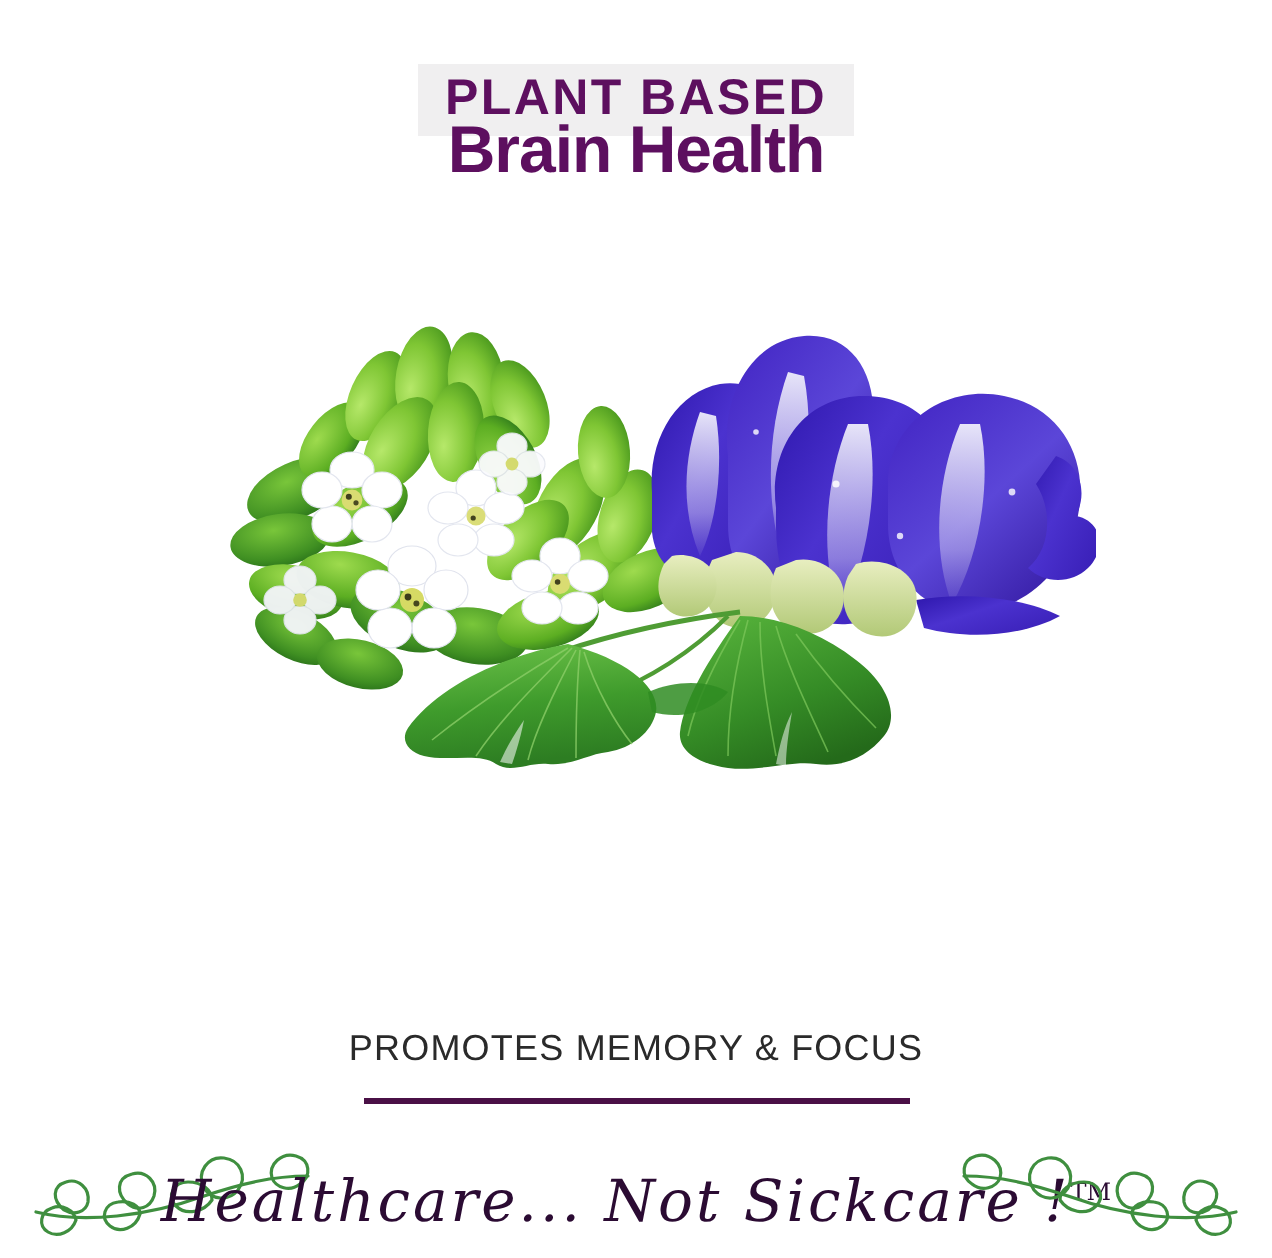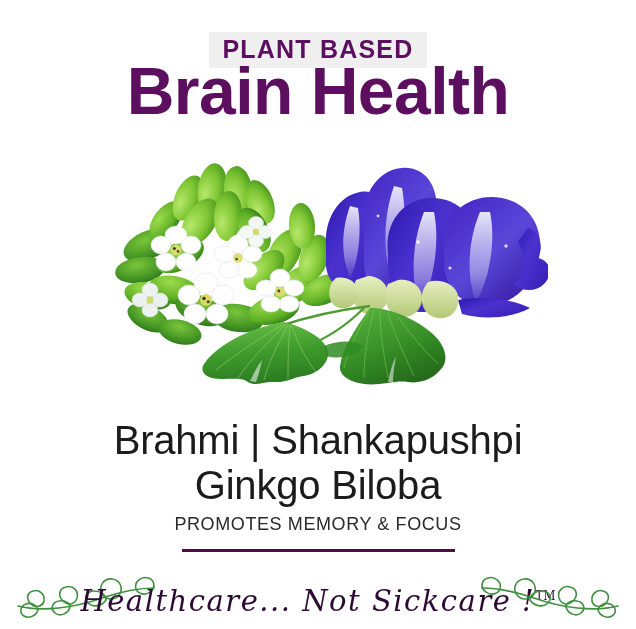--- a/index.html
+++ b/index.html
@@ -42,21 +42,21 @@
   
   .title {
     position: absolute;
     top: 58px;
     left: 0;
     width: 636px;
     text-align: center;
     color: #5d0f5f;
     font-family: "Liberation Sans", sans-serif;
     font-weight: bold;
-    font-size: 66px;
+    font-size: 33px;
     letter-spacing: -0.5px;
     line-height: 1;
   }
 
   
   .plant-stage {
     position: absolute;
     top: 150px;
     left: 88px;
     width: 460px;
@@ -373,24 +373,20 @@
           <path d="M300 163 C306 184, 316 204, 326 226"></path>
           <path d="M310 167 C322 184, 336 200, 350 214"></path>
         </g>
         <path d="M300 232 C302 222, 304 214, 308 206 C306 218, 305 226, 305 233 Z" fill="#ffffff" opacity="0.5"></path>
 
         <path d="M236 196 C250 190, 266 190, 276 196 C268 206, 252 210, 238 206 Z" fill="#2f8c22" opacity="0.85"></path>
       </g>
     </svg>
   </div>
 
-  <div class="herbs">
-    <span class="line">Brahmi  |  Shankapushpi</span>
-    <span class="line">Ginkgo Biloba</span>
-  </div>
 
   <div class="benefit">PROMOTES MEMORY &amp; FOCUS</div>
   <div class="rule"></div>
 
   <div class="footer">
     <div class="vine vine-left">
       <svg viewBox="0 0 140 48" xmlns="http://www.w3.org/2000/svg">
         <g fill="none" stroke="#3f8f3f" stroke-width="1.6" stroke-linecap="round">
           <path d="M2 34 C26 40, 58 36, 86 26 C104 20, 120 16, 138 16"></path>
           <path d="M16 33 C10 28, 10 21, 17 19 C23 17, 29 22, 28 29 C27 34, 21 36, 16 33 Z"></path>

